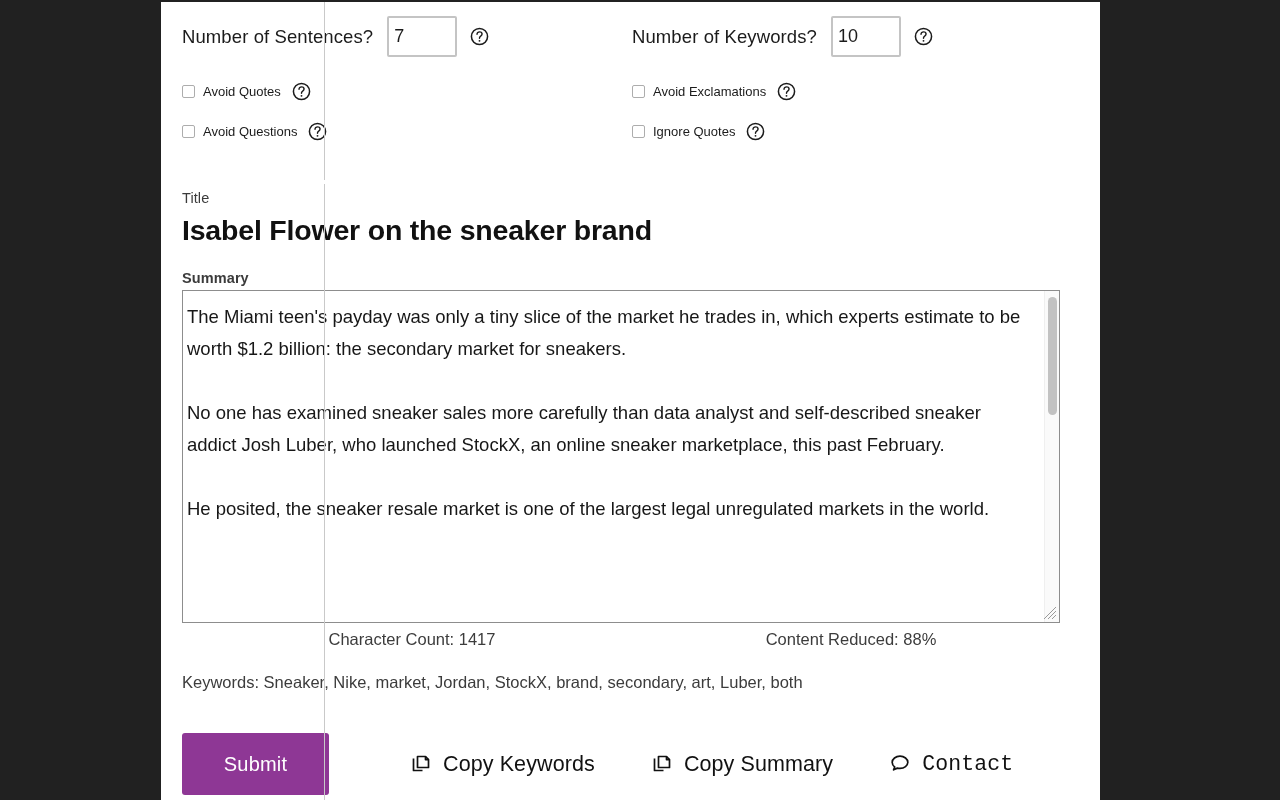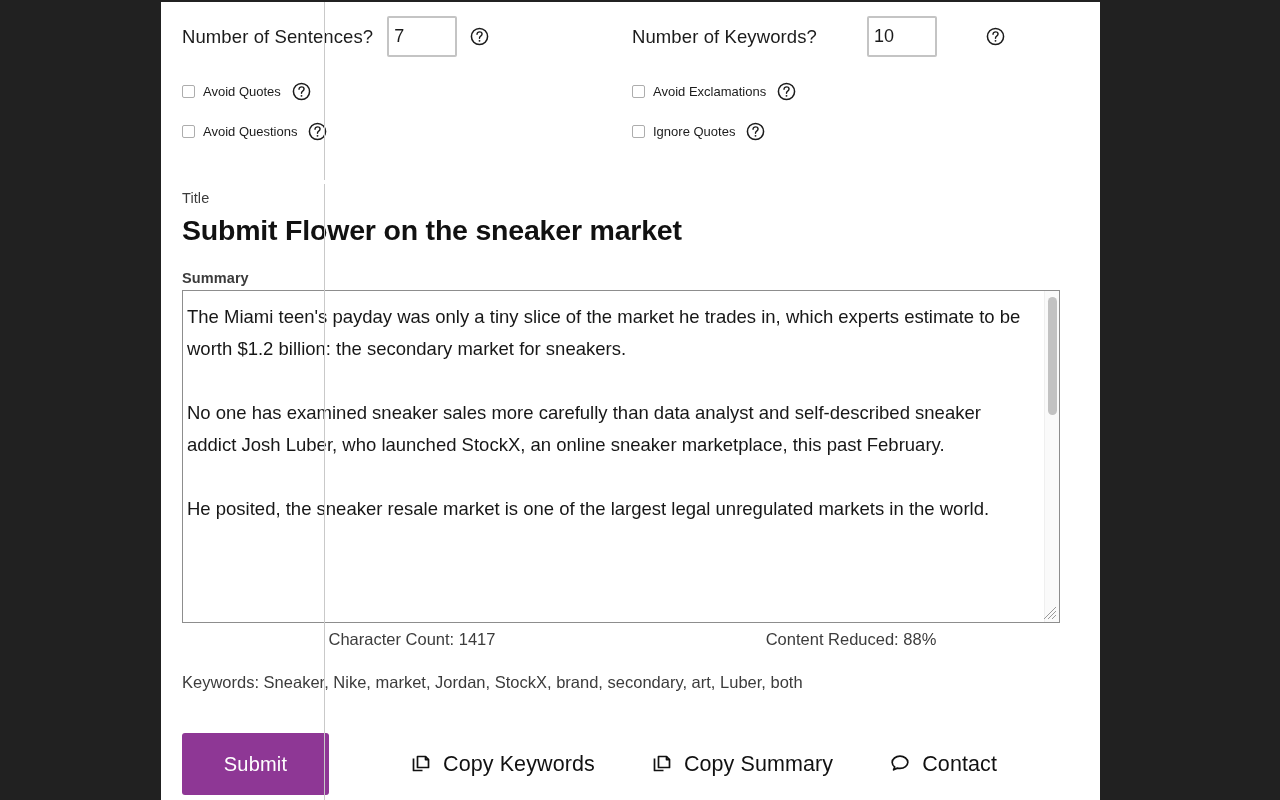--- a/index.html
+++ b/index.html
@@ -63,21 +63,21 @@
   .options {
     position: absolute;
     left: 21px; top: 14px;
     width: 880px;
   }
   .opt-row {
     display: flex;
     width: 880px;
   }
   .opt-col { width: 450px; display: flex; align-items: center; }
-  .opt-col.right { width: 430px; gap: 36px; }
+  .opt-col.right { width: 430px; }
 
   .num-label {
     font-size: 18.5px;
     color: #1b1b1b;
     letter-spacing: 0.1px;
   }
   .num-input {
     width: 70px; height: 41px;
     margin-left: 14px;
     border: 2px solid #c4c4c4;
@@ -236,21 +236,21 @@
     display: flex;
     align-items: center;
     color: #111111;
     font-size: 21.5px;
     cursor: pointer;
     text-decoration: none;
     letter-spacing: 0.1px;
   }
   #copy-keywords-link { margin-left: 80px; }
   #copy-summary-link { margin-left: 55px; }
-  #contact-link { margin-left: 55px; }
+  #contact-link { margin-left: 55px; font-family: Liberation Mono, monospace; }
   .action-icon {
     width: 24px; height: 24px;
     margin-right: 10px;
     display: inline-flex;
     align-items: center;
     justify-content: center;
     flex: none;
   }
 </style>
 </head>
@@ -339,21 +339,21 @@
                 </svg>
               </span>
             </div>
           </div>
 
         </div>
       </div>
 
       <div id="title-block">
         <div class="field-label">Title</div>
-        <div id="title-text">Submit Flower on the sneaker market</div>
+        <div id="title-text">Isabel Flower on the sneaker brand</div>
       </div>
 
       <div id="summary-label" class="field-label">Summary</div>
 
       <div id="summary-wrap">
         <div id="summary-box">
           <textarea id="summary-text" style="">The Miami teen's payday was only a tiny slice of the market he trades in, which experts estimate to be worth $1.2 billion: the secondary market for sneakers.
 
 No one has examined sneaker sales more carefully than data analyst and self-described sneaker addict Josh Luber, who launched StockX, an online sneaker marketplace, this past February.
 

